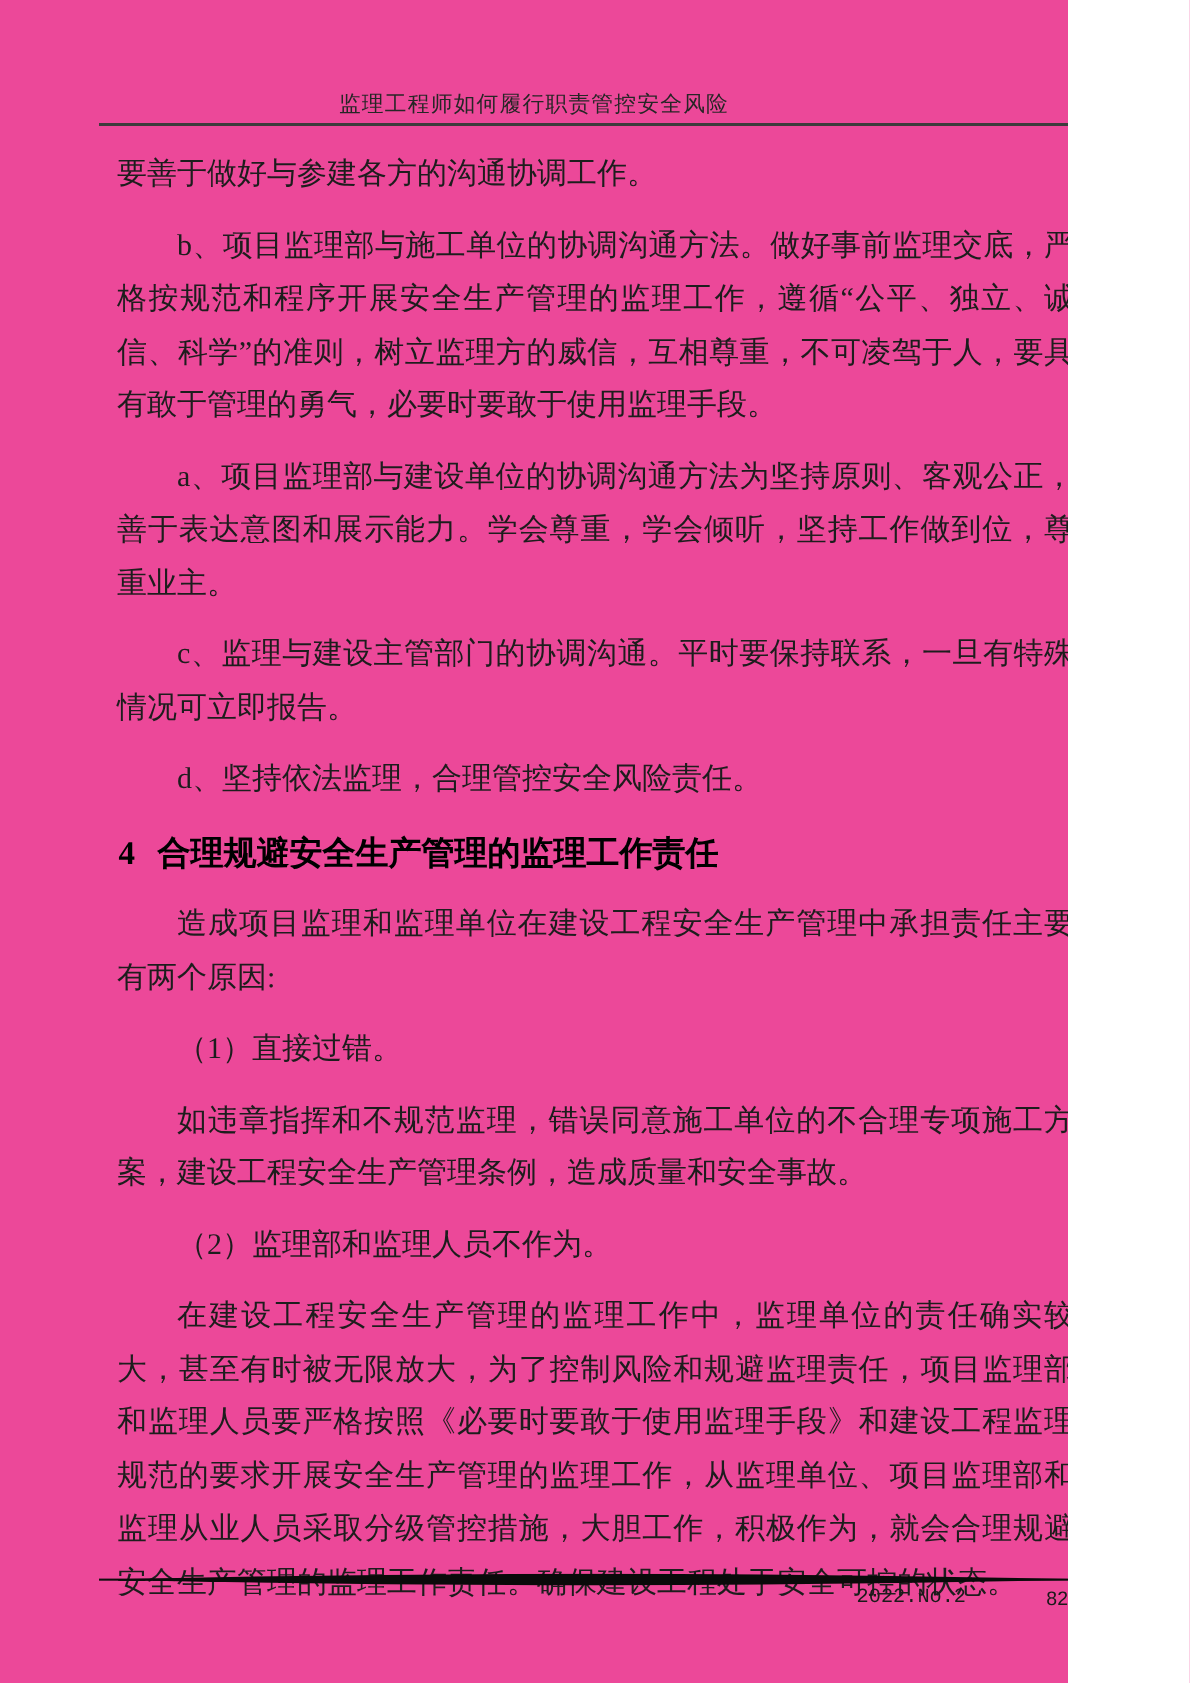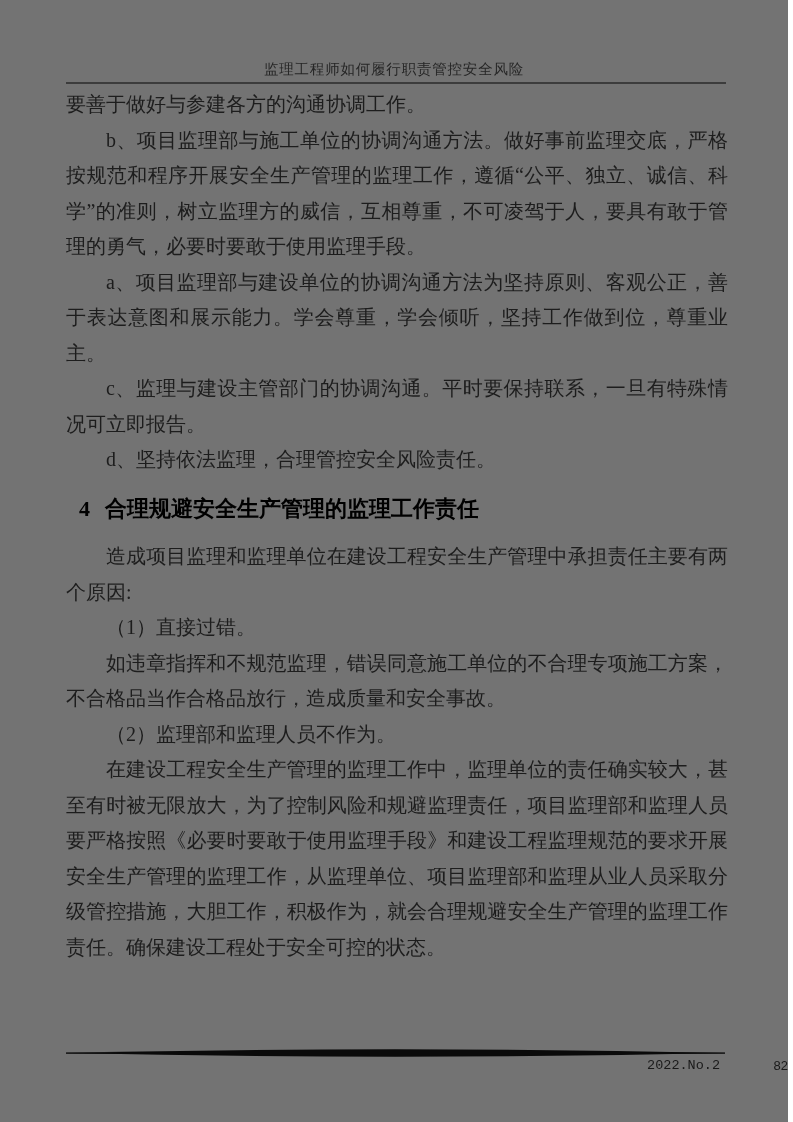--- a/index.html
+++ b/index.html
@@ -2,23 +2,23 @@
 <html><head>
 <meta charset="utf-8">
 <style>
   html, body {
     margin: 0;
     padding: 0;
     background: #ffffff;
   }
   .page {
     position: relative;
-    width: 788px;
+    width: 712px;
     height: 1122px;
-    background: #737373;
+    background: #ec4899;
     overflow: hidden;
     font-family: "Liberation Serif", "DejaVu Serif", serif;
     color: #1d1d1d;
   }
   
   .header-title {
     position: absolute;
     top: 60px;
     left: 0;
     width: 100%;
@@ -40,21 +40,21 @@
     position: absolute;
     top: 87px;
     left: 66px;
     width: 662px;
     font-size: 20px;
     line-height: 35.5px;
     text-align: justify;
     color: #1d1d1d;
   }
   .para {
-    margin: 0;
+    margin: 12px;
     text-indent: 2em;
     word-break: break-all;
   }
   .para.no-indent {
     text-indent: 0;
   }
   .section-heading {
     margin: 13px;
     font-size: 22px;
     font-weight: bold;
@@ -111,21 +111,21 @@
         <p class="para">a、项目监理部与建设单位的协调沟通方法为坚持原则、客观公正，善于表达意图和展示能力。学会尊重，学会倾听，坚持工作做到位，尊重业主。</p>
         <p class="para">c、监理与建设主管部门的协调沟通。平时要保持联系，一旦有特殊情况可立即报告。</p>
         <p class="para">d、坚持依法监理，合理管控安全风险责任。</p>
       </div>
 
     <p class="section-heading"><span class="heading-number">4</span><span>合理规避安全生产管理的监理工作责任</span></p>
 
     <div>
         <p class="para">造成项目监理和监理单位在建设工程安全生产管理中承担责任主要有两个原因:</p>
         <p class="para">（1）直接过错。</p>
-        <p class="para">如违章指挥和不规范监理，错误同意施工单位的不合理专项施工方案，不合格品当作合格品放行，造成质量和安全事故。</p>
+        <p class="para">如违章指挥和不规范监理，错误同意施工单位的不合理专项施工方案，建设工程安全生产管理条例，造成质量和安全事故。</p>
         <p class="para">（2）监理部和监理人员不作为。</p>
         <p class="para">在建设工程安全生产管理的监理工作中，监理单位的责任确实较大，甚至有时被无限放大，为了控制风险和规避监理责任，项目监理部和监理人员要严格按照《必要时要敢于使用监理手段》和建设工程监理规范的要求开展安全生产管理的监理工作，从监理单位、项目监理部和监理从业人员采取分级管控措施，大胆工作，积极作为，就会合理规避安全生产管理的监理工作责任。确保建设工程处于安全可控的状态。</p>
       </div>
 
   </div>
 
   <svg class="footer-bar" viewBox="0 0 659 9" preserveAspectRatio="none">
     <rect x="0" y="3.4" width="659" height="1.4" fill="#101010"></rect>
     <path d="M0,4 Q329.5,-3.6 659,4 Q329.5,11.6 0,4 Z" fill="#0a0a0a"></path>
   </svg>

